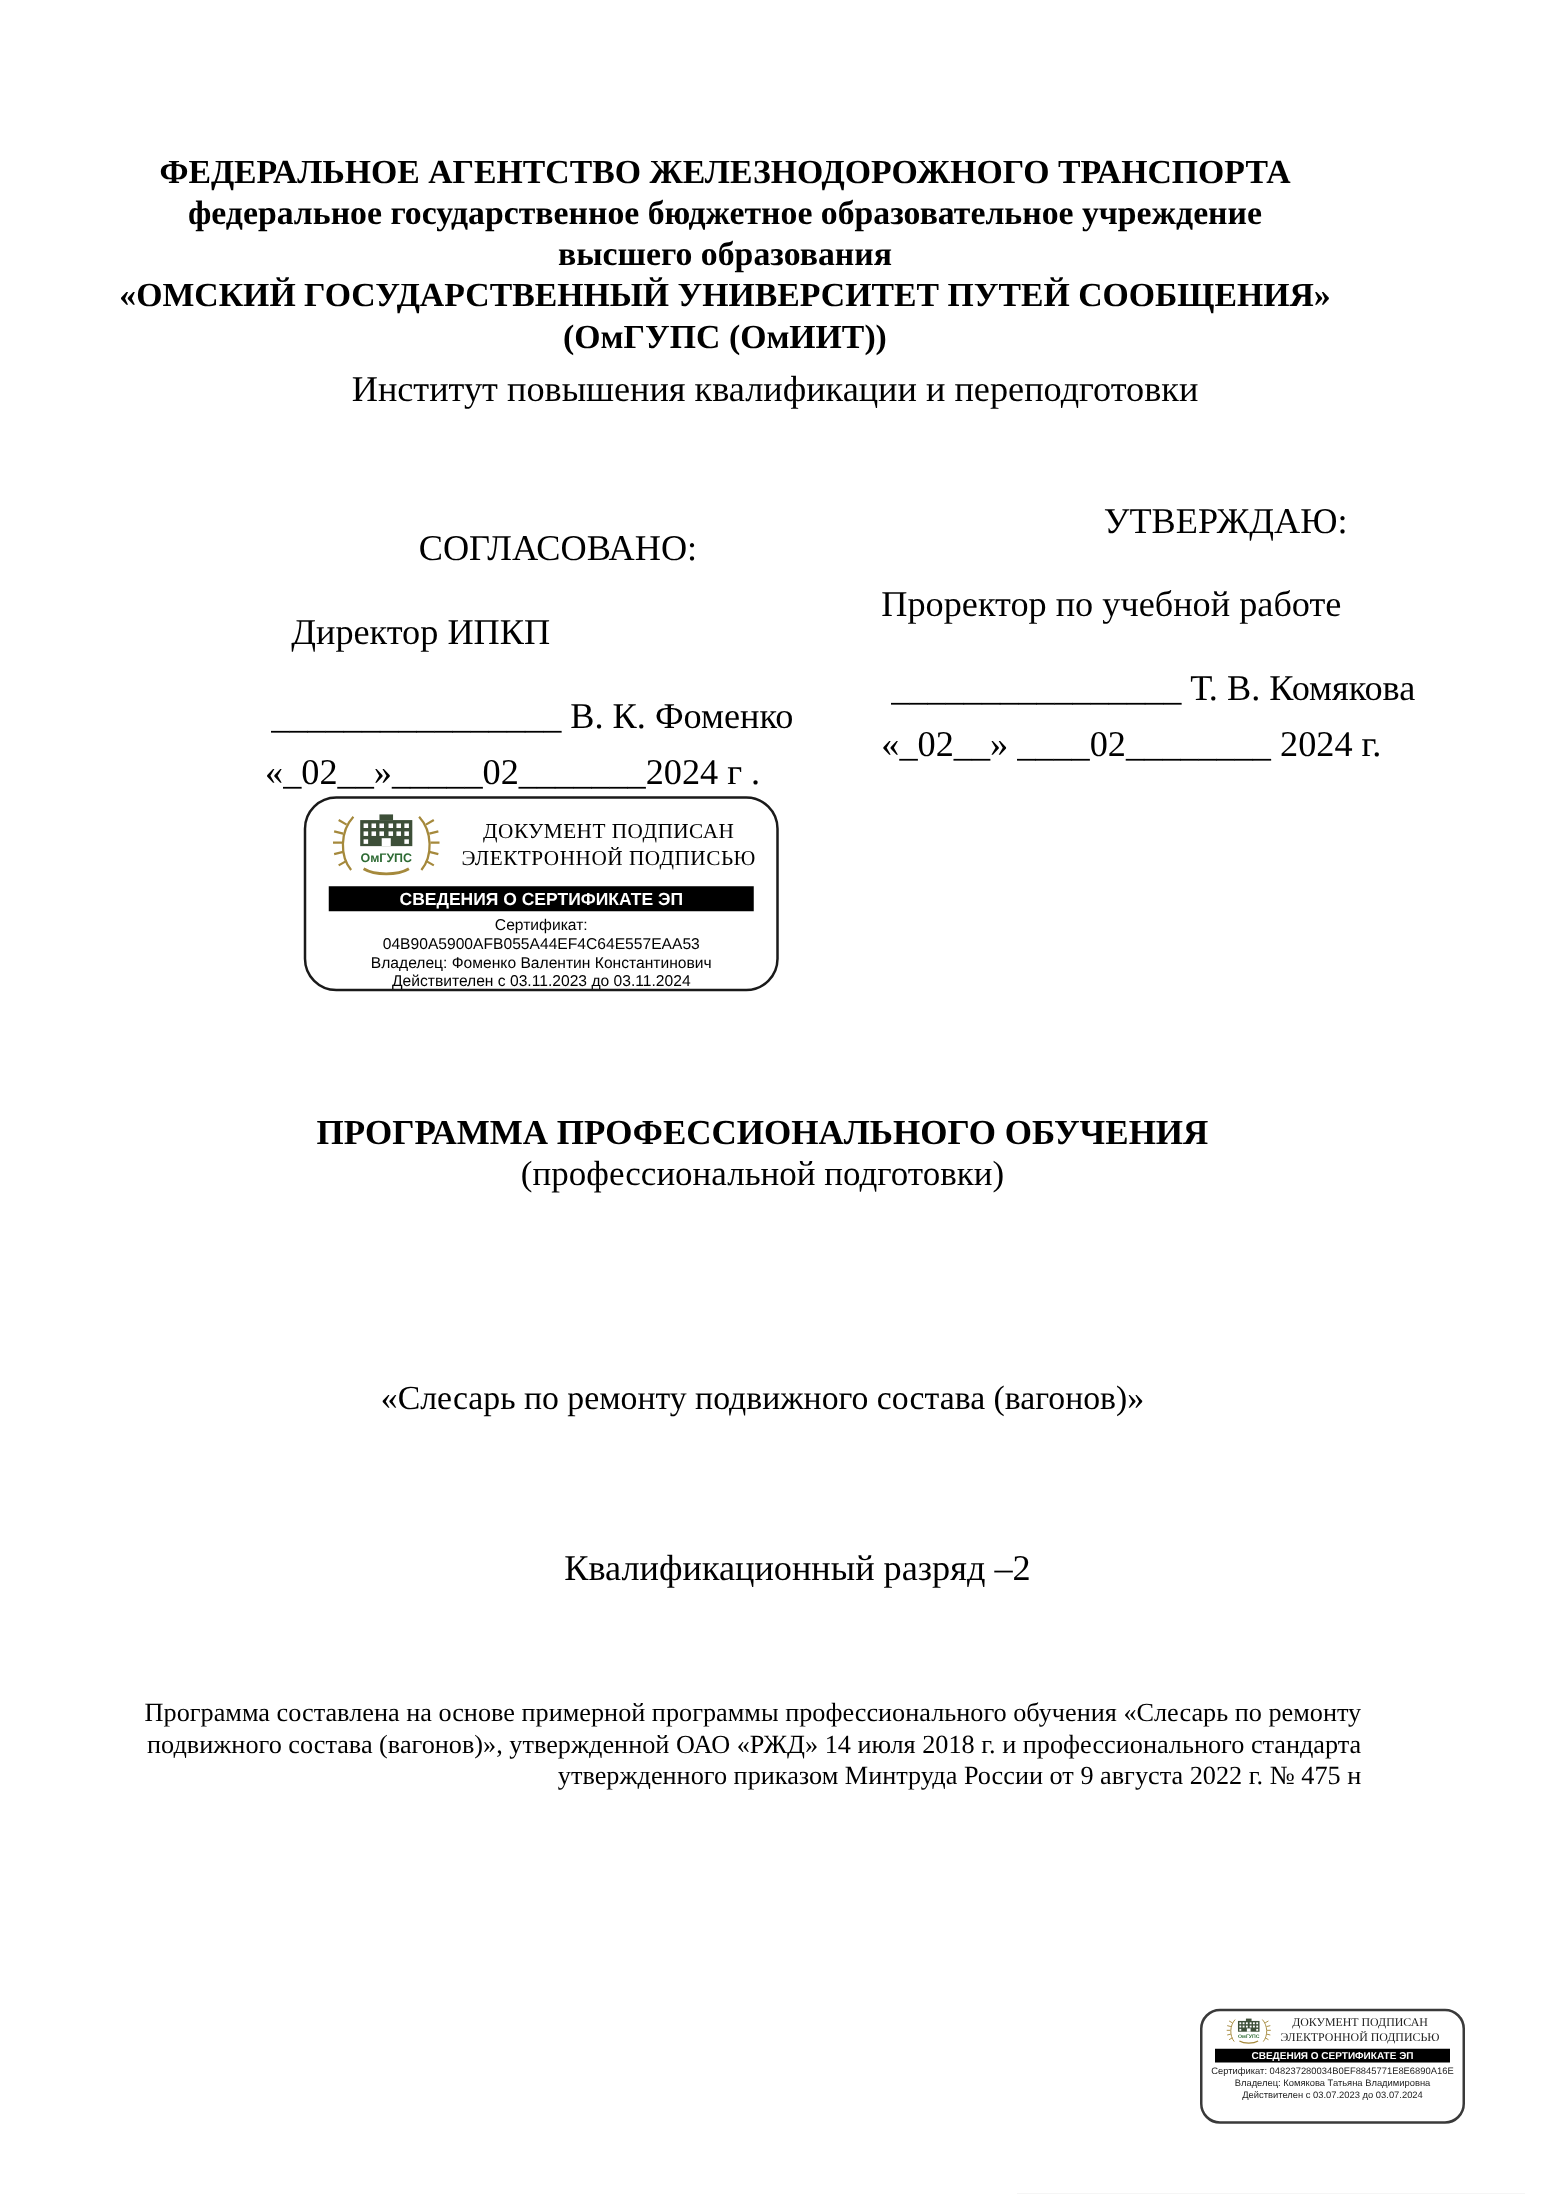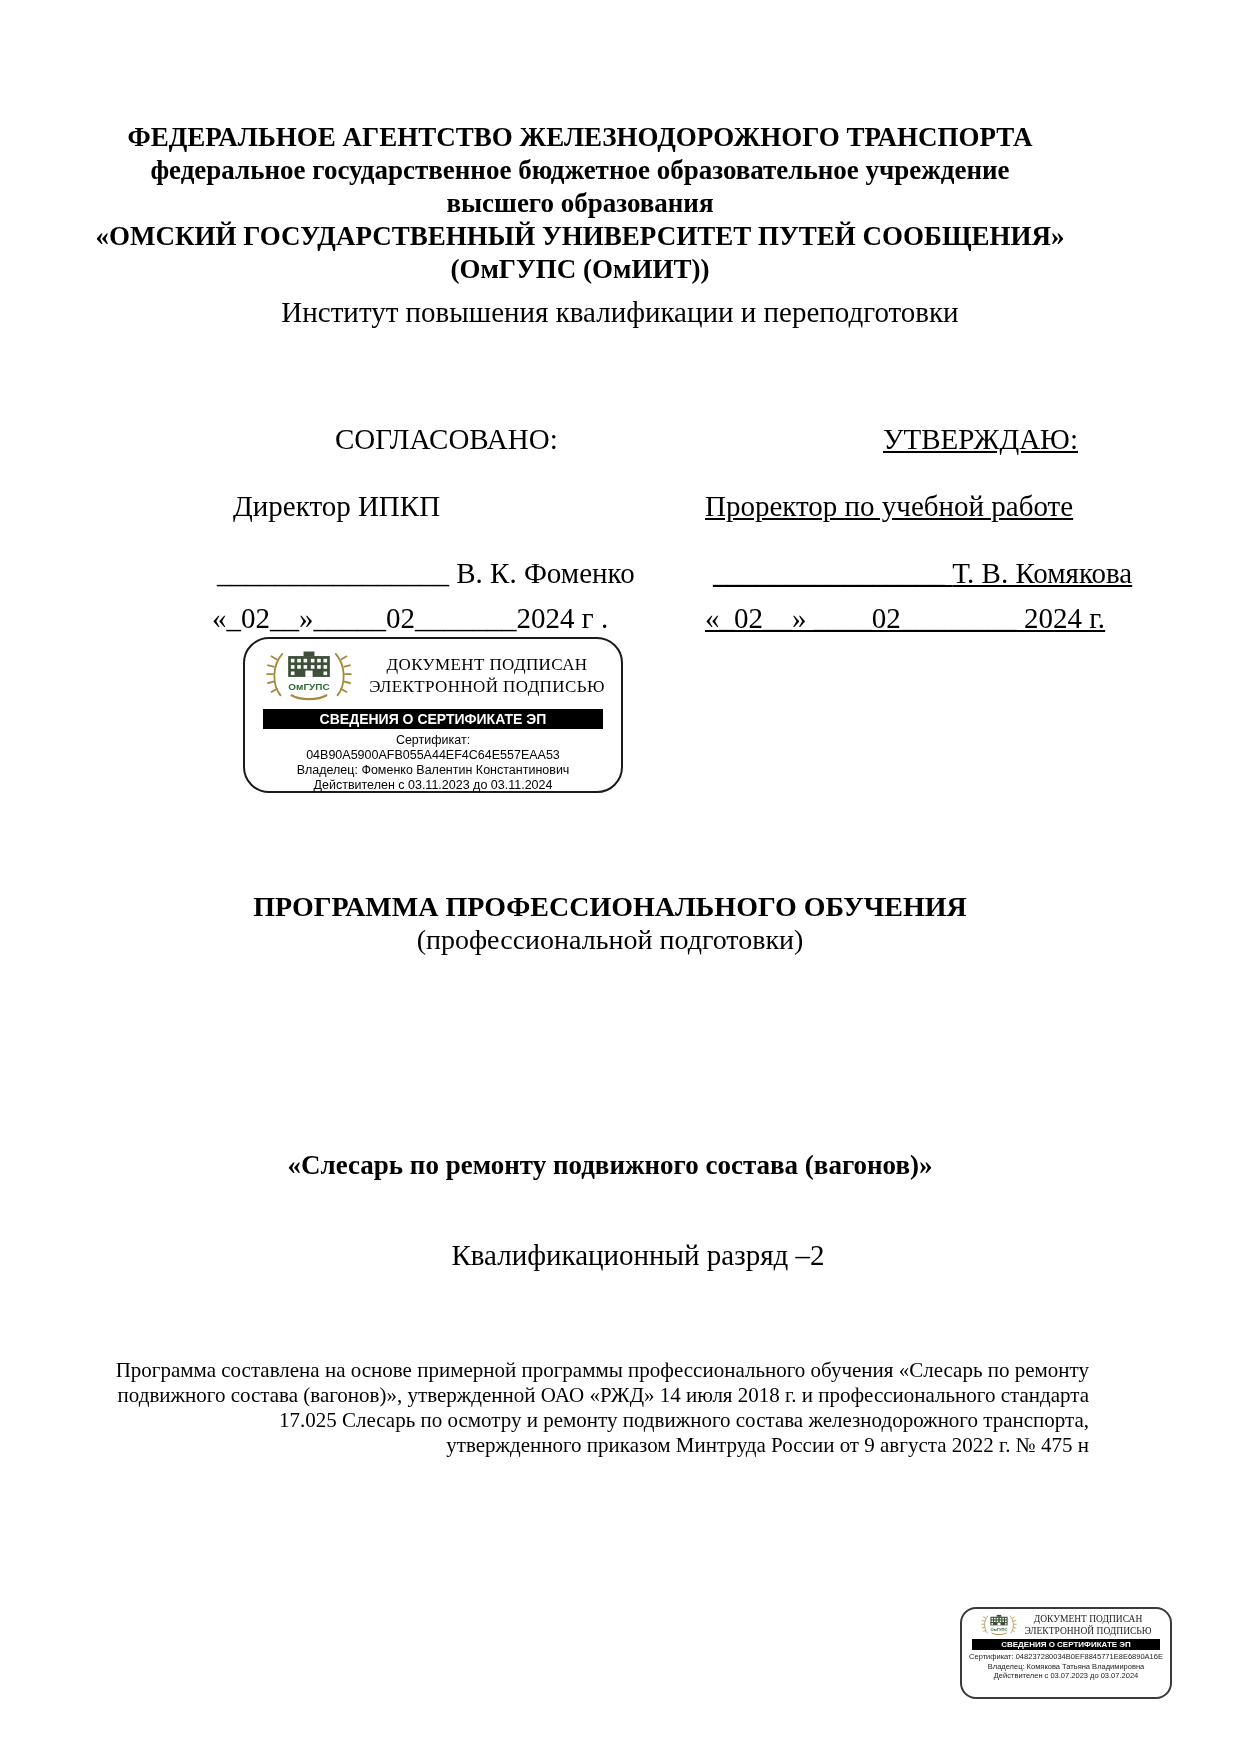--- a/index.html
+++ b/index.html
@@ -26,21 +26,21 @@
 
   .institute {
     top: 296px; left: 10px; width: 1220px;
     text-align: center;
     font-size: 29px; line-height: 33px;
   }
 
   
   .col { font-size: 29px; line-height: 33px; }
   .col-left  { top: 423px; left: 212px; width: 460px; }
-  .col-right { top: 423px; left: 705px; width: 470px; text-decoration: underline; }
+  .col-right { top: 401px; left: 705px; width: 470px; }
   .col .heading-l { margin-left: 123px; }
   .col .heading-r { margin-left: 178px; }
   .col .role { margin-top: 34px; }
   .col-left .role { margin-left: 21px; }
   .col .sig { margin-top: 34px; white-space: nowrap; }
   .col-left .sig { margin-left: 5px; }
   .col-right .sig { margin-left: 8px; }
   .col .date { margin-top: 12px; white-space: nowrap; }
 
   
@@ -73,21 +73,21 @@
   .stamp-large .stamp-bar { font-size: 14px; line-height: 20px; margin: 4px 8px 4px; }
   .stamp-small .stamp-bar { font-size: 8px; line-height: 11px; margin: 2px 4px 2px; }
 
   .stamp-info { text-align: center; }
   .stamp-large .stamp-info { font-size: 12.5px; line-height: 15px; }
   .stamp-small .stamp-info { font-size: 7.5px; line-height: 9.5px; color: #222; }
 
   
   .title-block { top: 890px; left: 0; width: 1220px; text-align: center; font-size: 28px; line-height: 33px; }
   .main-title { font-weight: bold; }
-  .subject { top: 1102px; left: 0; width: 1220px; text-align: center; font-weight: bold; font-size: 27px; line-height: 33px; margin-top: 47px; }
+  .subject { top: 1102px; left: 0; width: 1220px; text-align: center; font-weight: normal; font-size: 27px; line-height: 33px; }
   .qualification { top: 1239px; left: 0; width: 1220px; text-align: center; font-size: 29px; line-height: 33px; padding-left: 28px; }
 
   .basis { top: 1358px; left: 0; width: 1089px; text-align: right; font-size: 21px; line-height: 25px; }
 
   .city-year { top: 1597px; left: 0; width: 1220px; text-align: center; font-size: 29px; line-height: 33px; }
 </style>
 </head>
 <body>
 
 <div class="page">
@@ -168,21 +168,20 @@
     <div>(профессиональной подготовки)</div>
   </div>
 
   <div class="abs subject">«Слесарь по ремонту подвижного состава (вагонов)»</div>
 
   <div class="abs qualification">Квалификационный разряд –2</div>
 
   <div class="abs basis">
     <div>Программа составлена на основе примерной программы профессионального обучения «Слесарь по ремонту</div>
     <div>подвижного состава (вагонов)», утвержденной ОАО «РЖД» 14 июля 2018 г. и профессионального стандарта</div>
-    <div>17.025 Слесарь по осмотру и ремонту подвижного состава железнодорожного транспорта,</div>
     <div>утвержденного приказом Минтруда России от 9 августа 2022 г. № 475 н</div>
   </div>
 
 
   <div class="abs stamp stamp-small">
     <div class="stamp-head">
       <svg width="38" height="24" viewBox="0 0 100 64" aria-hidden="true">
         <g stroke="#a5893c" fill="none" stroke-width="2">
           <path d="M21 7 C9 20 9 42 19 54"></path>
           <path d="M79 7 C91 20 91 42 81 54"></path>

